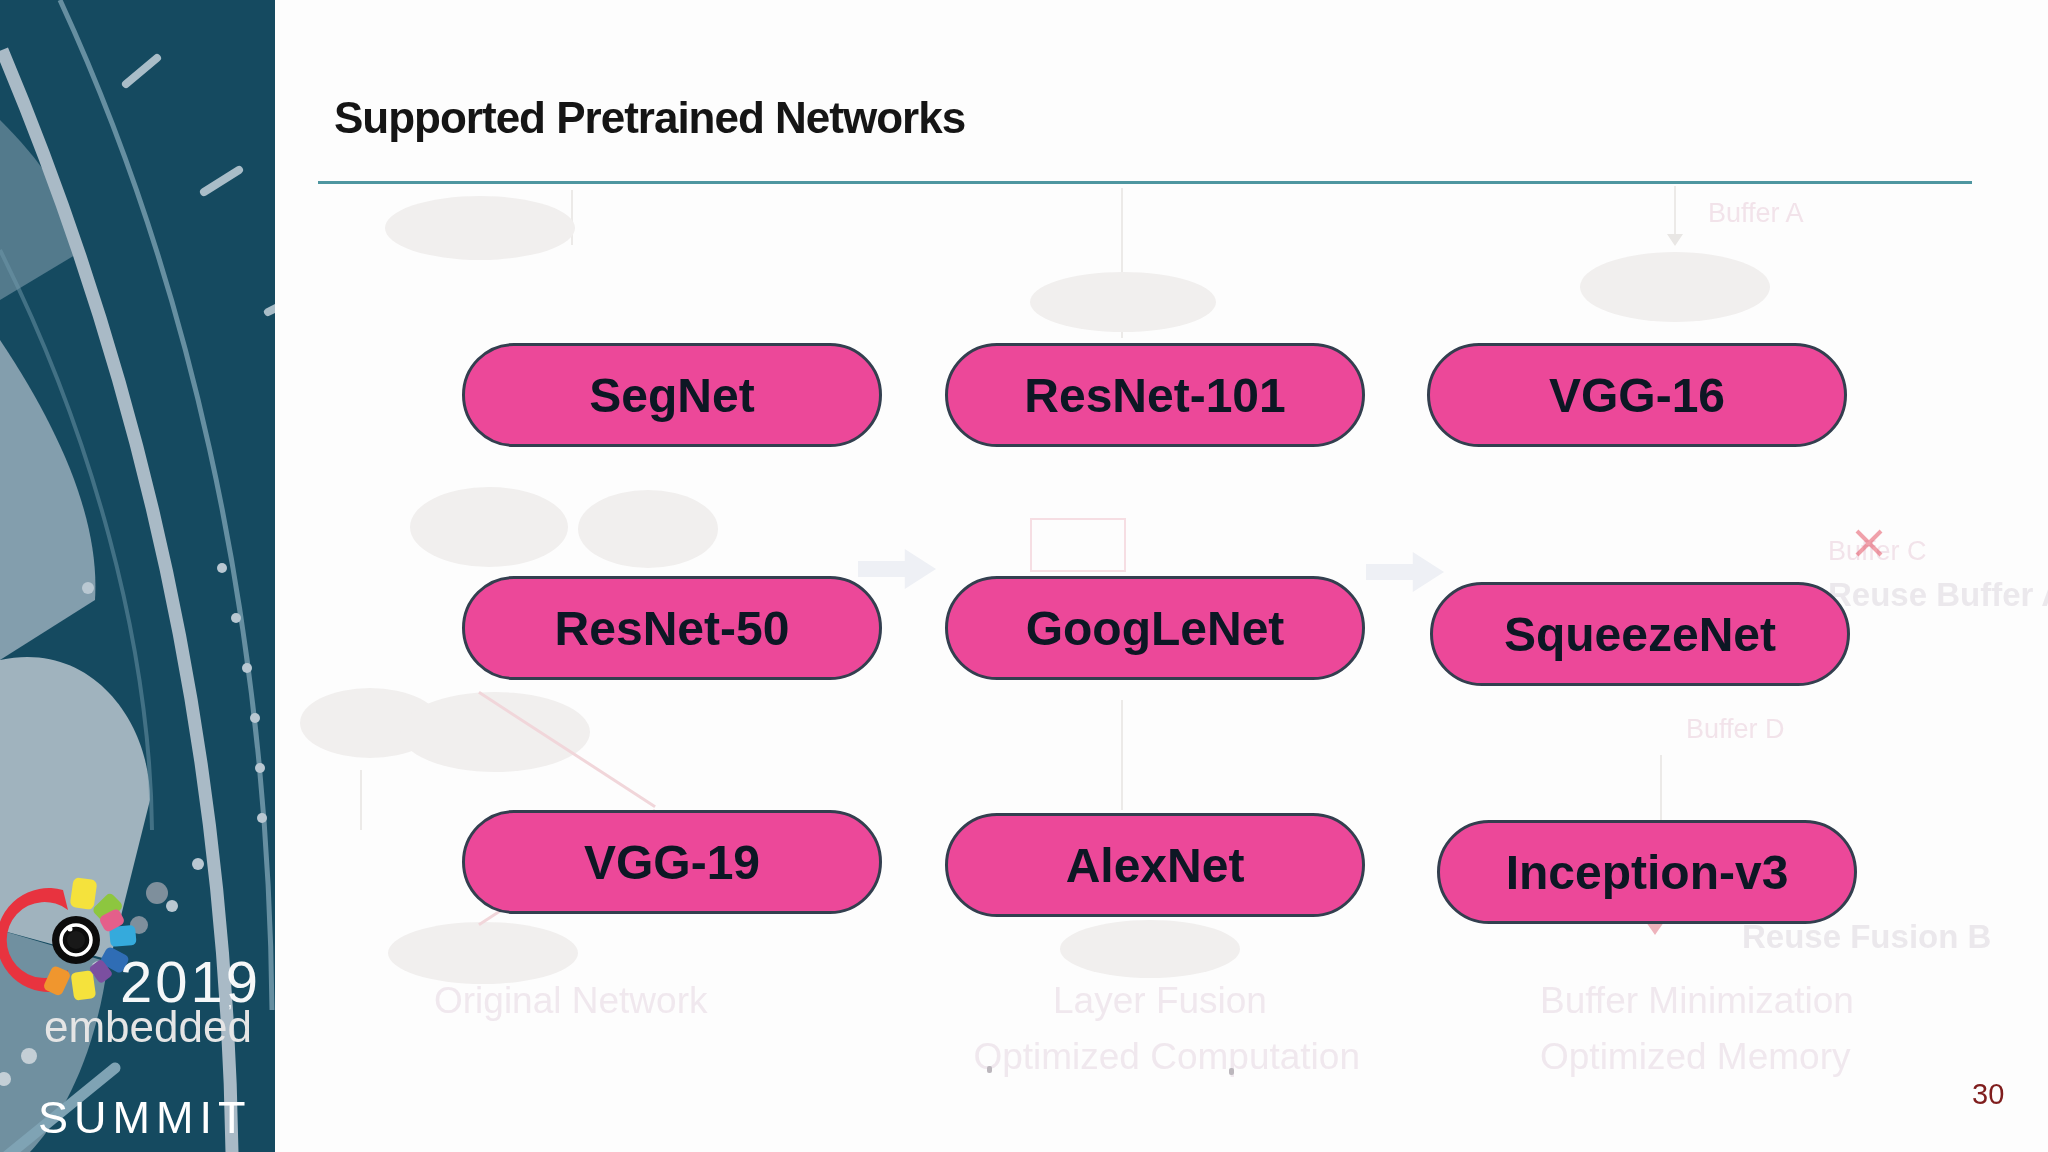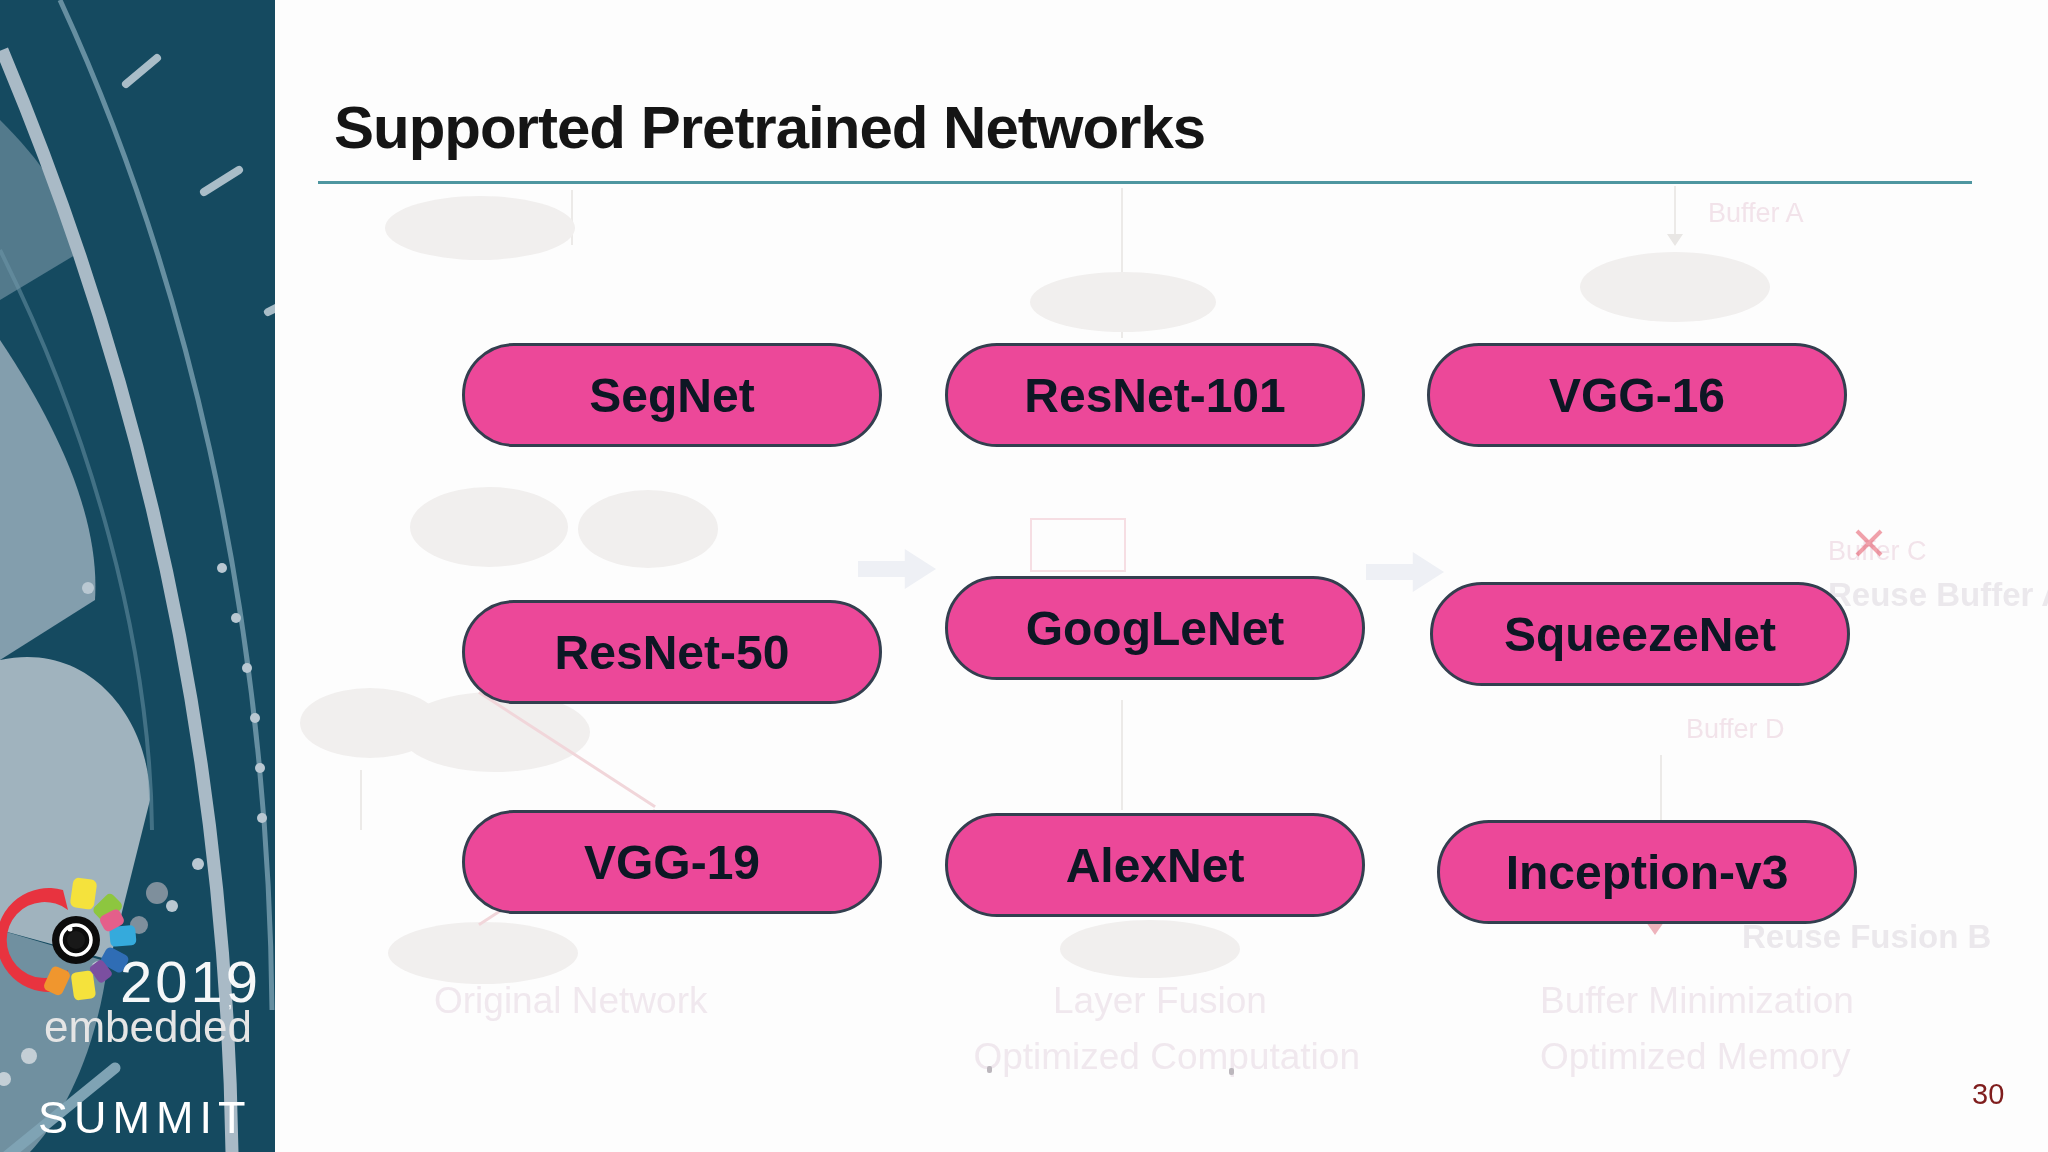--- a/index.html
+++ b/index.html
@@ -13,21 +13,21 @@
   .logo-year{position:absolute;left:120px;top:948px;color:#ffffff;font-size:58px;font-weight:400;letter-spacing:3px;opacity:.96;}
   .logo-embedded{position:absolute;left:44px;top:1002px;color:#e5e5e5;font-size:44px;font-weight:400;}
   .logo-tm{position:absolute;left:228px;top:1002px;color:#ffffff;font-size:18px;opacity:.85;}
   .logo-vision{position:absolute;left:40px;top:1042px;color:#ffffff;font-size:50px;font-weight:700;letter-spacing:1px;display:flex;align-items:center;}
   .logo-o{display:inline-block;width:45px;height:45px;border-radius:50%;margin:0 1px;
     background:
       radial-gradient(circle at 50% 50%, #154a60 0 10px, rgba(0,0,0,0) 11px),
       conic-gradient(from 20deg,#e8333f,#f0962e,#f5e23c,#8dc63f,#35aadc,#2f6db5,#7b4fa0,#e8333f);}
   .logo-summit{position:absolute;left:38px;top:1092px;color:#ffffff;font-size:45px;font-weight:400;letter-spacing:6px;}
   
-  .slide-title{position:absolute;left:334px;top:93px;font-size:60px;font-weight:700;color:#151515;letter-spacing:-1px;}
+  .slide-title{position:absolute;left:334px;top:93px;font-size:44px;font-weight:700;color:#151515;letter-spacing:-1px;}
   .title-underline{position:absolute;left:318px;top:181px;width:1654px;height:3px;background:#4e96a0;}
   .page-number{position:absolute;left:1972px;top:1078px;font-size:29px;color:#7f1d1d;}
   
   .wm{position:absolute;z-index:1;}
   .wm-ellipse{border-radius:50%;background:#f1efee;}
   .wm-vline{width:2px;background:#eceae8;}
   .wm-arrowhead{width:0;height:0;border-left:8px solid transparent;border-right:8px solid transparent;border-top:12px solid #e9e7e5;}
   .wm-label{color:#f2e3ea;font-size:27px;white-space:nowrap;}
   .wm-label-big{color:#ebe8ec;font-size:33px;font-weight:700;white-space:nowrap;}
   .wm-caption{color:#f0e8ee;font-size:37px;white-space:nowrap;}
@@ -151,20 +151,20 @@
 <div class="wm wm-caption" style="left:960px;top:980px;width:400px;text-align:center;">Layer Fusion</div>
 <div class="wm wm-caption" style="left:960px;top:1036px;width:400px;text-align:right;">Optimized Computation</div>
 <div class="wm wm-caption" style="left:1540px;top:980px;">Buffer Minimization</div>
 <div class="wm wm-caption" style="left:1540px;top:1036px;">Optimized Memory</div>
 <div class="wm wm-speck" style="left:987px;top:1066px;"></div>
 <div class="wm wm-speck" style="left:1229px;top:1068px;"></div>
 
 <div class="pill" style="left:462px;top:343px;">SegNet</div>
 <div class="pill" style="left:945px;top:343px;">ResNet-101</div>
 <div class="pill" style="left:1427px;top:343px;">VGG-16</div>
-<div class="pill" style="left:462px;top:576px;margin-top:24px;">ResNet-50</div>
+<div class="pill" style="left:462px;top:576px;">ResNet-50</div>
 <div class="pill" style="left:945px;top:576px;">GoogLeNet</div>
 <div class="pill" style="left:1430px;top:582px;">SqueezeNet</div>
 <div class="pill" style="left:462px;top:810px;">VGG-19</div>
 <div class="pill" style="left:945px;top:813px;">AlexNet</div>
 <div class="pill" style="left:1437px;top:820px;">Inception-v3</div>
 
 <div class="page-number">30</div>
 
 </body></html>

